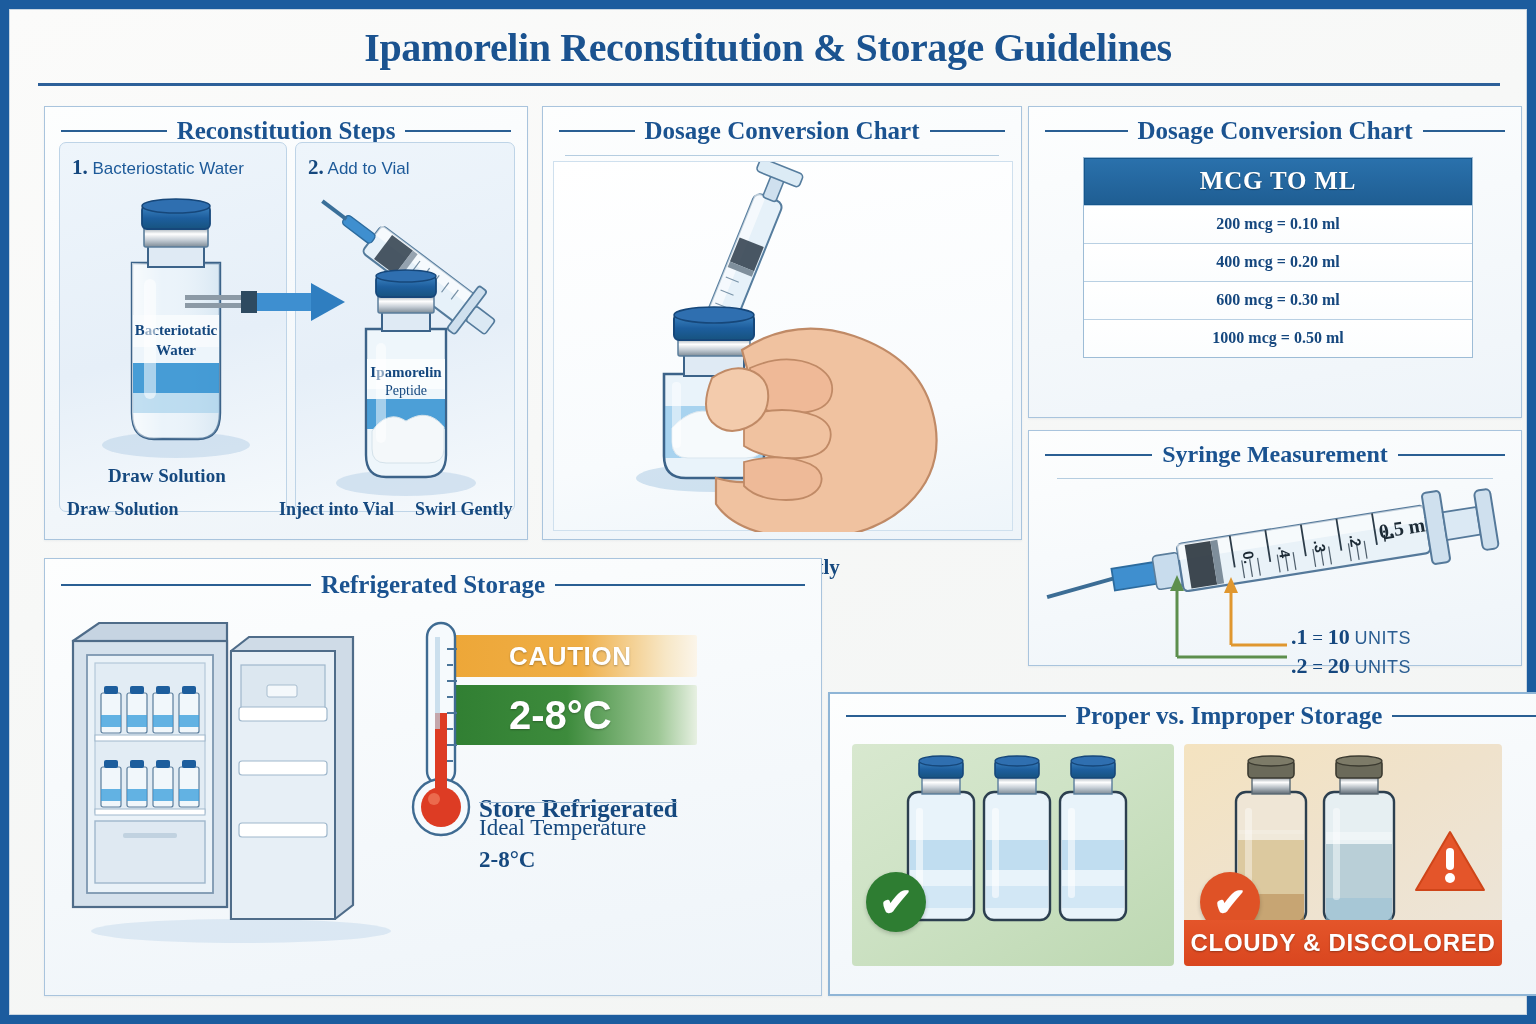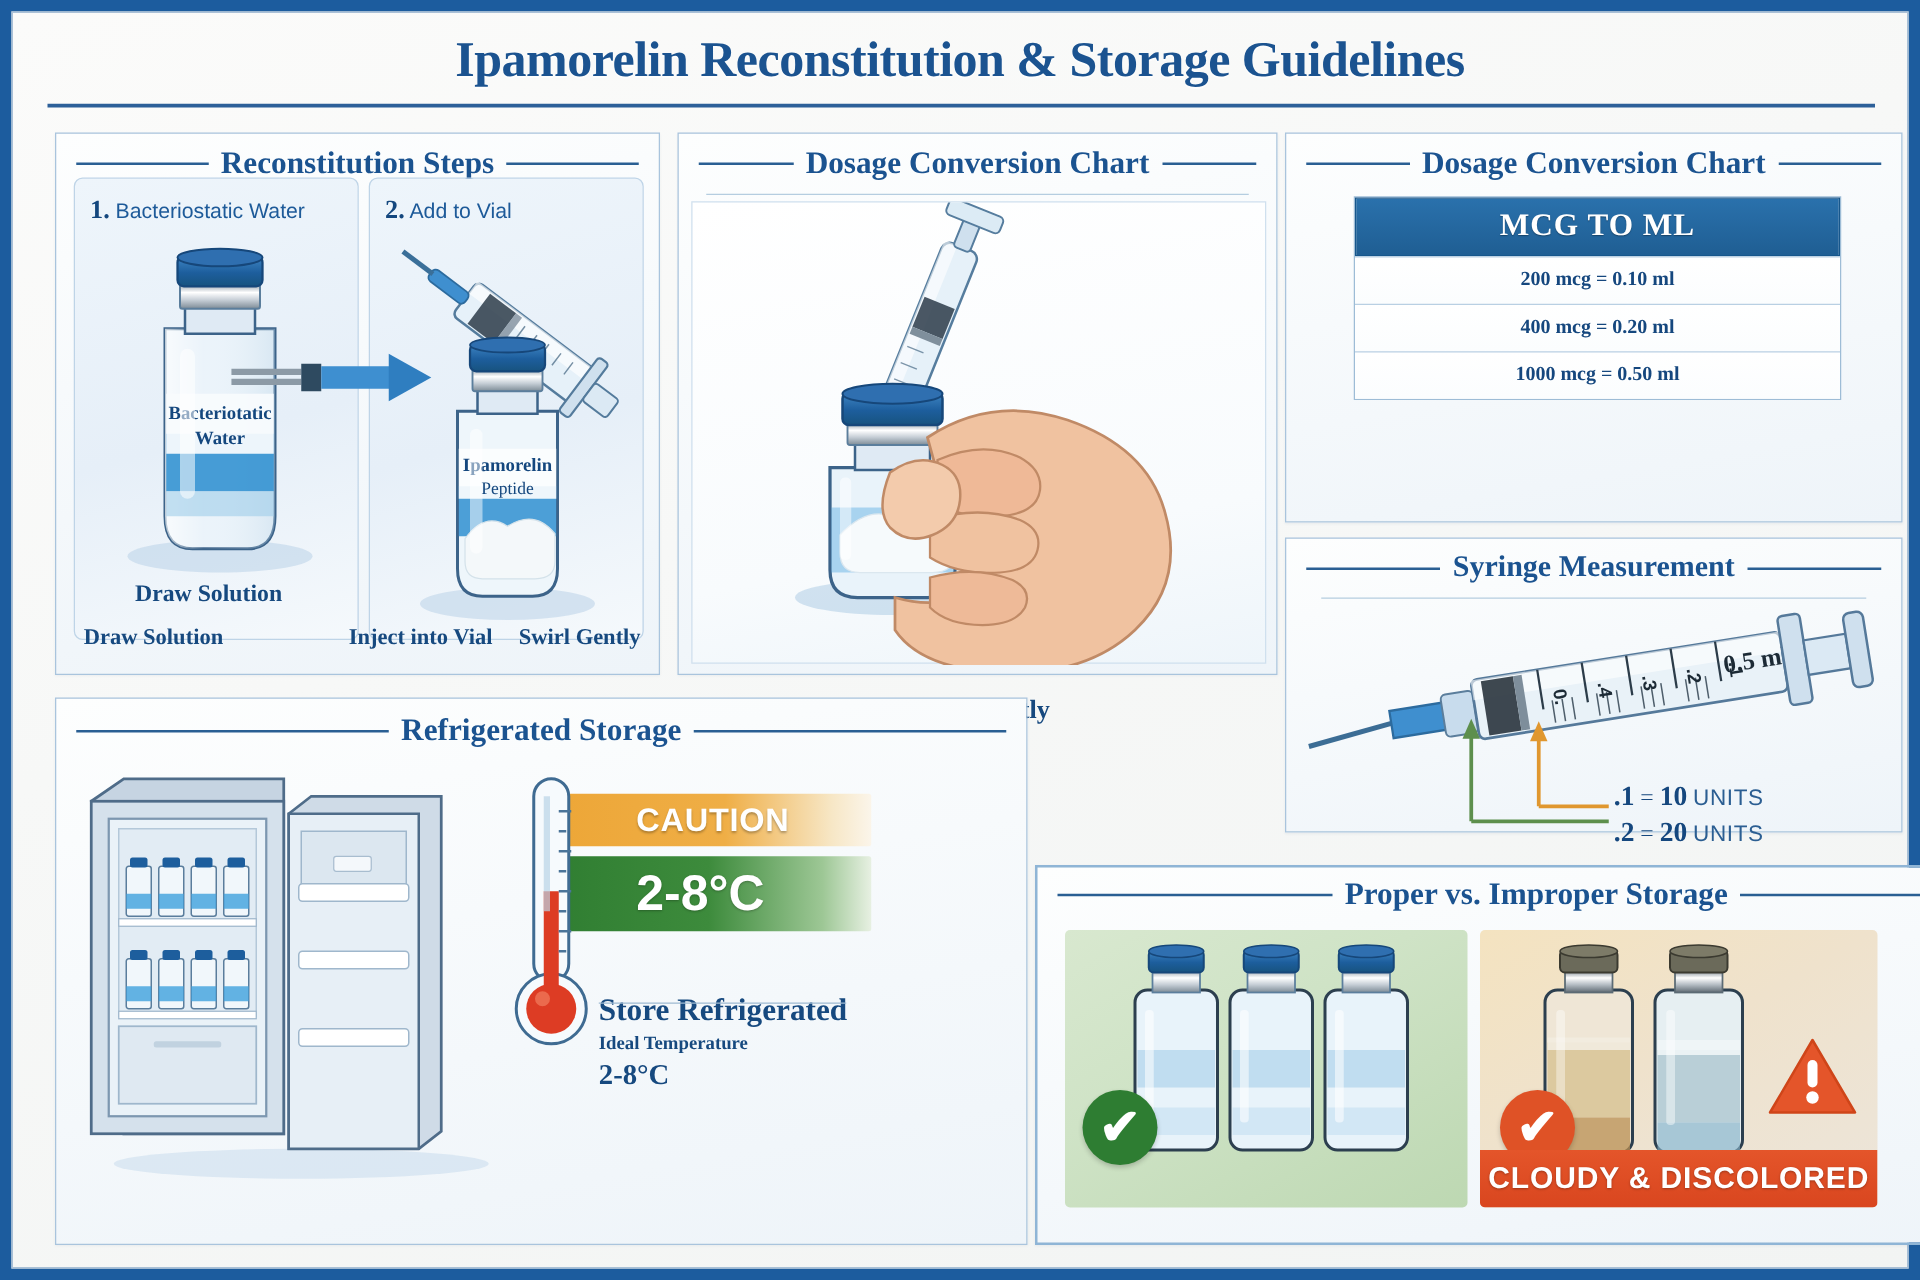--- a/index.html
+++ b/index.html
@@ -142,21 +142,21 @@
   #bar-temp {
     top: 126px; height: 60px;
     background: linear-gradient(90deg,#2f7d31 0%,#3d8b3c 50%,#9dc795 85%,#e7f0e2 100%);
     font-family:"Liberation Sans",sans-serif; font-size: 40px;
     padding-left: 72px;
   }
   .fridge-note { position:absolute; font-family:"Liberation Serif",serif; color:#16497f; }
   #note-store { left: 434px; top: 208px; font-size: 25px; font-weight:bold;margin-top:28px; }
   #note-rule  { position:absolute; left: 434px; top: 243px; width: 198px; height:0;
                 border-top: 1.5px solid #9db9d2; }
-  #note-ideal { left: 434px; top: 268px; font-size: 15px; font-weight:bold; }
+  #note-ideal { left: 434px; top: 256px; font-size: 23px; font-weight:normal; }
   #note-ideal-v { left: 434px; top: 288px; font-size: 23px; font-weight:bold; }
 
   
   #p-compare { left: 818px; top: 682px; width: 802px; height: 304px;
                border: 2px solid #8fb5d6; }
   #p-compare .panel-head { font-size: 25px; top: 8px; }
   .cmp-card { position:absolute; top: 50px; height: 222px; border-radius: 4px; overflow:hidden; }
   #cmp-good { left: 22px; width: 322px;
       background: linear-gradient(150deg,#d8e8cf 0%,#cfe3c6 40%,#bdd8b2 100%); }
   #cmp-bad  { left: 354px; width: 318px;
@@ -383,20 +383,21 @@
   <div class="panel" id="p-table">
     <div class="panel-head">
       <span class="ln"></span>
       <span>Dosage Conversion Chart</span>
       <span class="ln"></span>
     </div>
     <div class="tbl">
       <div class="thead">MCG TO ML</div>
       <div class="trow">200 mcg = 0.10 ml</div>
       <div class="trow">400 mcg = 0.20 ml</div>
+      <div class="trow">600 mcg = 0.30 ml</div>
       <div class="trow">1000 mcg = 0.50 ml</div>
     </div>
   </div>
 
   <div class="panel" id="p-syr">
     <div class="panel-head">
       <span class="ln"></span>
       <span>Syringe Measurement</span>
       <span class="ln"></span>
     </div>

